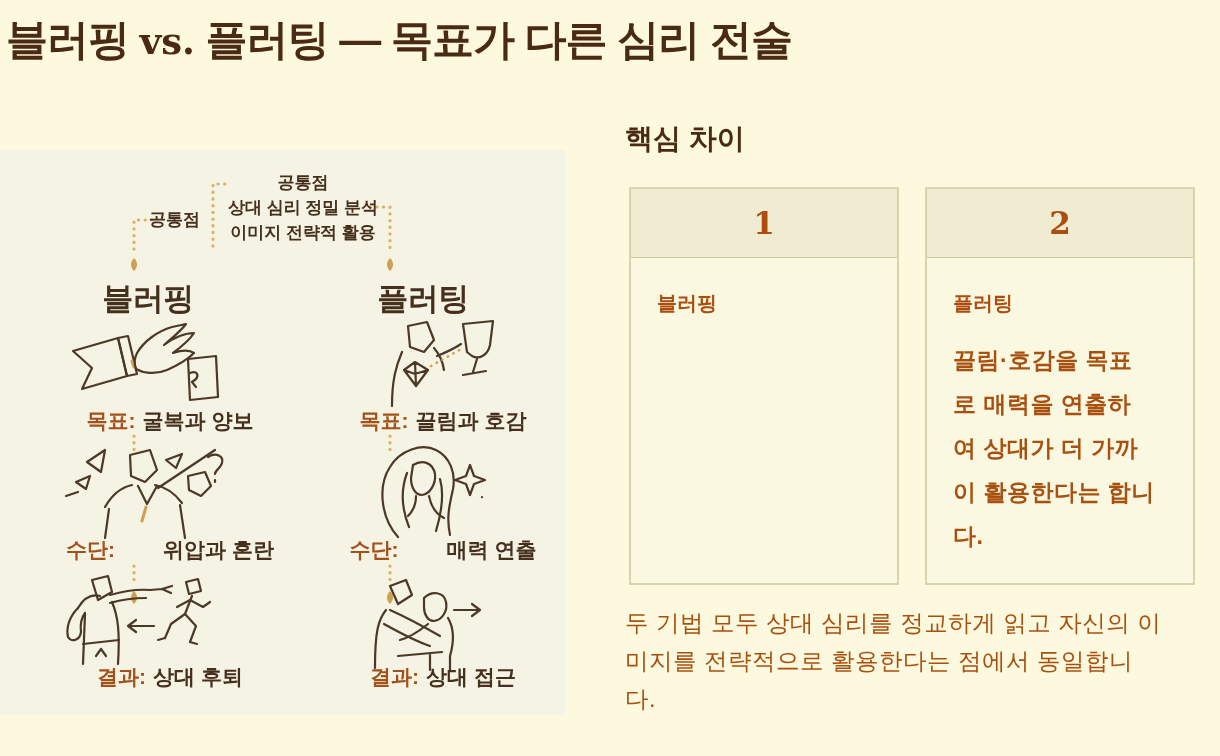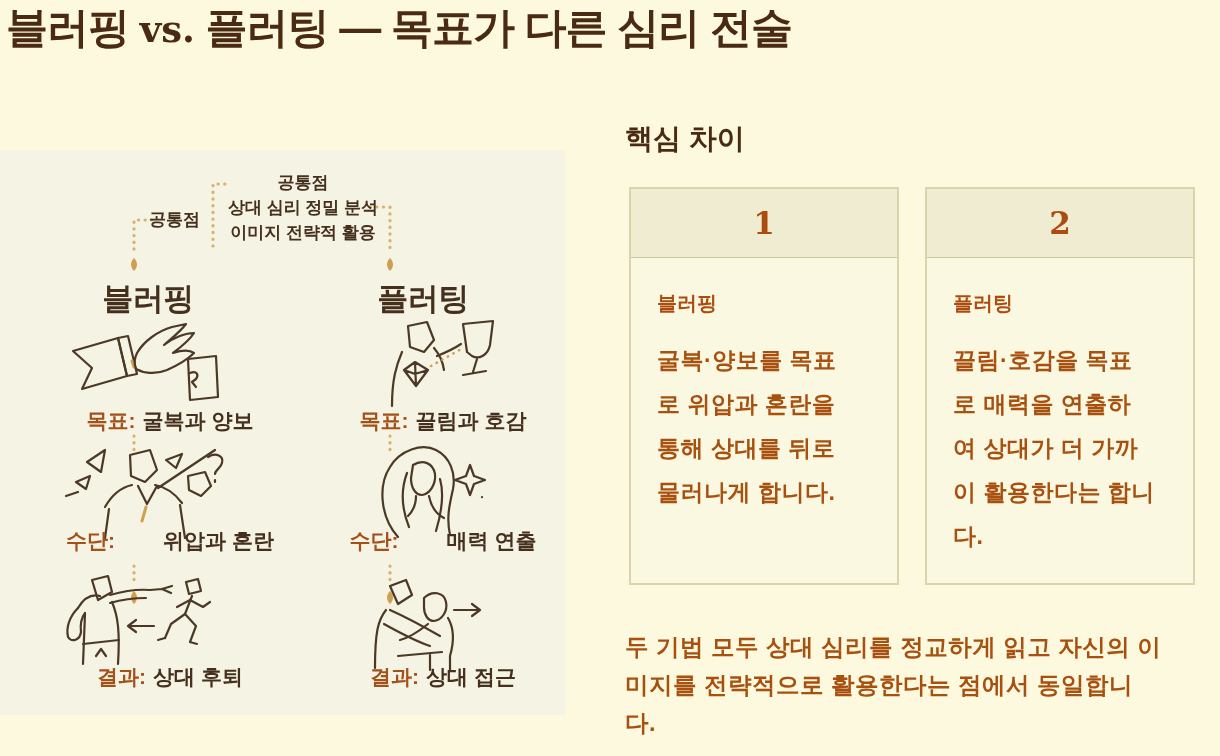--- a/index.html
+++ b/index.html
@@ -4,48 +4,48 @@
 <style>
   :root{
     --page-bg:#FCF9DE; --panel-bg:#F5F3E3; --dark-brown:#4A2A13; --ink:#452F1D;
     --accent-orange:#A8500F; --num-orange:#AC4D0F; --gold:#D9B269; --gold-solid:#CFA04F;
     --card-border:#D9D4AD; --card-head-bg:#F0ECD2; --card-divider:#CBC7A1; --card-body-bg:#FBF8E1;
     --icon-stroke:#4C3826;
   }
   *{margin:0;padding:0;box-sizing:border-box;}
   html,body{width:1220px;height:756px;}
   body{font-family:"Liberation Sans","DejaVu Sans",sans-serif;background:var(--page-bg);position:relative;overflow:hidden;}
-  .title{position:absolute;left:6px;top:4px;font-size:42px;line-height:48px;font-weight:900;color:var(--dark-brown);letter-spacing:-1px;white-space:nowrap;}
+  .title{position:absolute;left:6px;top:4px;font-size:42px;line-height:72px;font-weight:900;color:var(--dark-brown);letter-spacing:-1px;white-space:nowrap;}
   .title .vs{font-family:"DejaVu Serif","Liberation Serif",serif;font-size:37px;letter-spacing:0;}
   
   .panel{position:absolute;left:0;top:150px;width:565px;height:565px;background:var(--panel-bg);}
   .panel svg{position:absolute;overflow:visible;}
   .connectors{left:0;top:0;width:565px;height:565px;}
   .dotline{fill:none;stroke:var(--gold);stroke-width:3.2;stroke-dasharray:0.2 6.5;stroke-linecap:round;}
   .drop{fill:var(--gold-solid);stroke:none;}
   .common-label{position:absolute;left:149px;top:58px;font-size:17px;font-weight:800;color:var(--ink);}
   .common-box{position:absolute;left:218px;top:20px;width:170px;text-align:center;font-size:17px;font-weight:800;color:var(--ink);line-height:25px;white-space:pre-line;}
   .col-title{position:absolute;top:128px;width:240px;text-align:center;font-size:31px;font-weight:900;color:var(--ink);letter-spacing:-0.5px;}
   .col-title.left{left:28px;} .col-title.right{left:303px;}
   .pair{position:absolute;width:240px;display:flex;justify-content:center;gap:7px;font-size:21px;font-weight:800;white-space:nowrap;}
   .pair .pfx{color:#A3511A;margin-left:40px;} .pair .txt{color:var(--ink);}
   .pair.l{left:30px;} .pair.r{left:303px;}
-  .row1{top:257px;} .row2{top:377px;gap:48px;} .row3{top:513px;}
+  .row1{top:257px;} .row2{top:386px;gap:48px;} .row3{top:513px;}
   .ic{fill:none;stroke:var(--icon-stroke);stroke-width:2.2;stroke-linecap:round;stroke-linejoin:round;}
   .ic-gold{fill:none;stroke:var(--gold-solid);stroke-linecap:round;}
   
   .key-heading{position:absolute;left:625px;top:120px;font-size:28px;font-weight:800;color:var(--dark-brown);}
   .cards{position:absolute;left:629px;top:187px;display:flex;gap:26px;}
   .card{width:270px;height:398px;background:var(--card-body-bg);border:2px solid var(--card-border);}
   .card-head{height:69px;background:var(--card-head-bg);border-bottom:1px solid var(--card-divider);display:flex;align-items:center;justify-content:center;}
   .card-num{font-family:"DejaVu Serif","Liberation Serif",serif;font-size:31px;font-weight:900;color:var(--num-orange);}
   .card-body{padding:32px 24px 0 26px;}
   .card-label{font-size:20px;font-weight:800;color:var(--num-orange);margin-bottom:21px;}
   .card-text{font-size:23px;font-weight:800;color:var(--accent-orange);line-height:44px;white-space:pre-line;letter-spacing:0.5px;}
-  .footer-note{position:absolute;left:625px;top:628px;width:595px;font-size:23.5px;font-weight:700;color:var(--accent-orange);line-height:38px;white-space:pre-line;letter-spacing:0.5px;}
+  .footer-note{position:absolute;left:625px;top:604px;width:595px;font-size:23.5px;font-weight:400;color:var(--accent-orange);line-height:38px;white-space:pre-line;letter-spacing:0.5px;}
 </style>
 </head>
 <body>
 
 <h1 class="title"><span>블러핑 </span><span class="vs">vs.</span><span> 플러팅 — 목표가 다른 심리 전술</span></h1>
 
 <section class="panel">
 
   <svg class="connectors" viewBox="0 0 565 565">
     <path class="dotline" d="M152 70 H134 V102"></path>
@@ -170,24 +170,20 @@
 
 <h2 class="key-heading">핵심 차이</h2>
 
 <div class="cards">
   <article class="card">
     <header class="card-head">
       <span class="card-num">1</span>
     </header>
     <div class="card-body">
       <div class="card-label">블러핑</div>
-      <div class="card-text">굴복·양보를 목표
-로 위압과 혼란을
-통해 상대를 뒤로
-물러나게 합니다.</div>
     </div>
   </article>
   <article class="card">
     <header class="card-head">
       <span class="card-num">2</span>
     </header>
     <div class="card-body">
       <div class="card-label">플러팅</div>
       <div class="card-text">끌림·호감을 목표
 로 매력을 연출하

